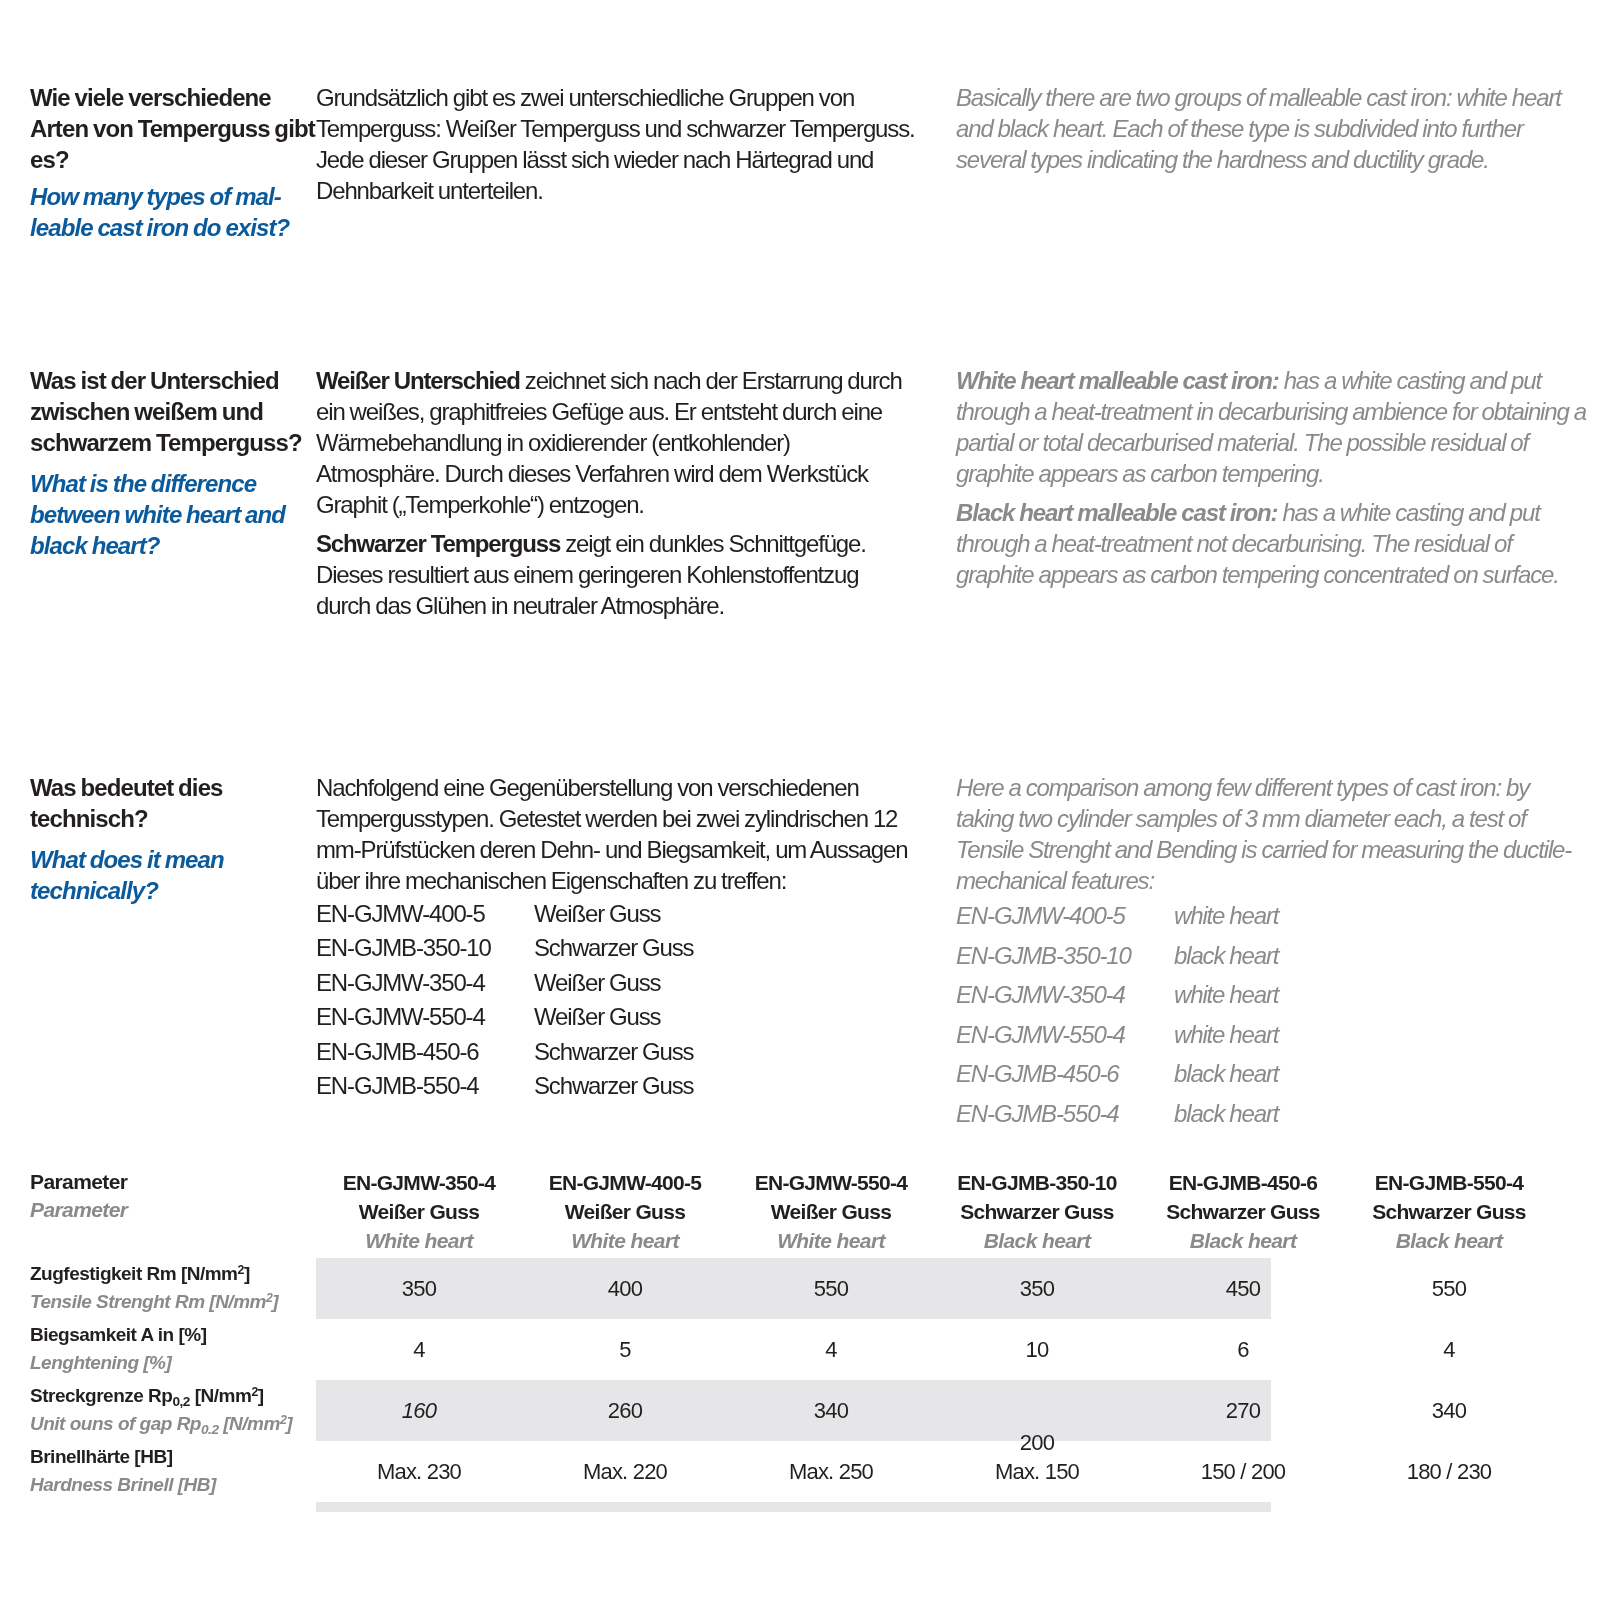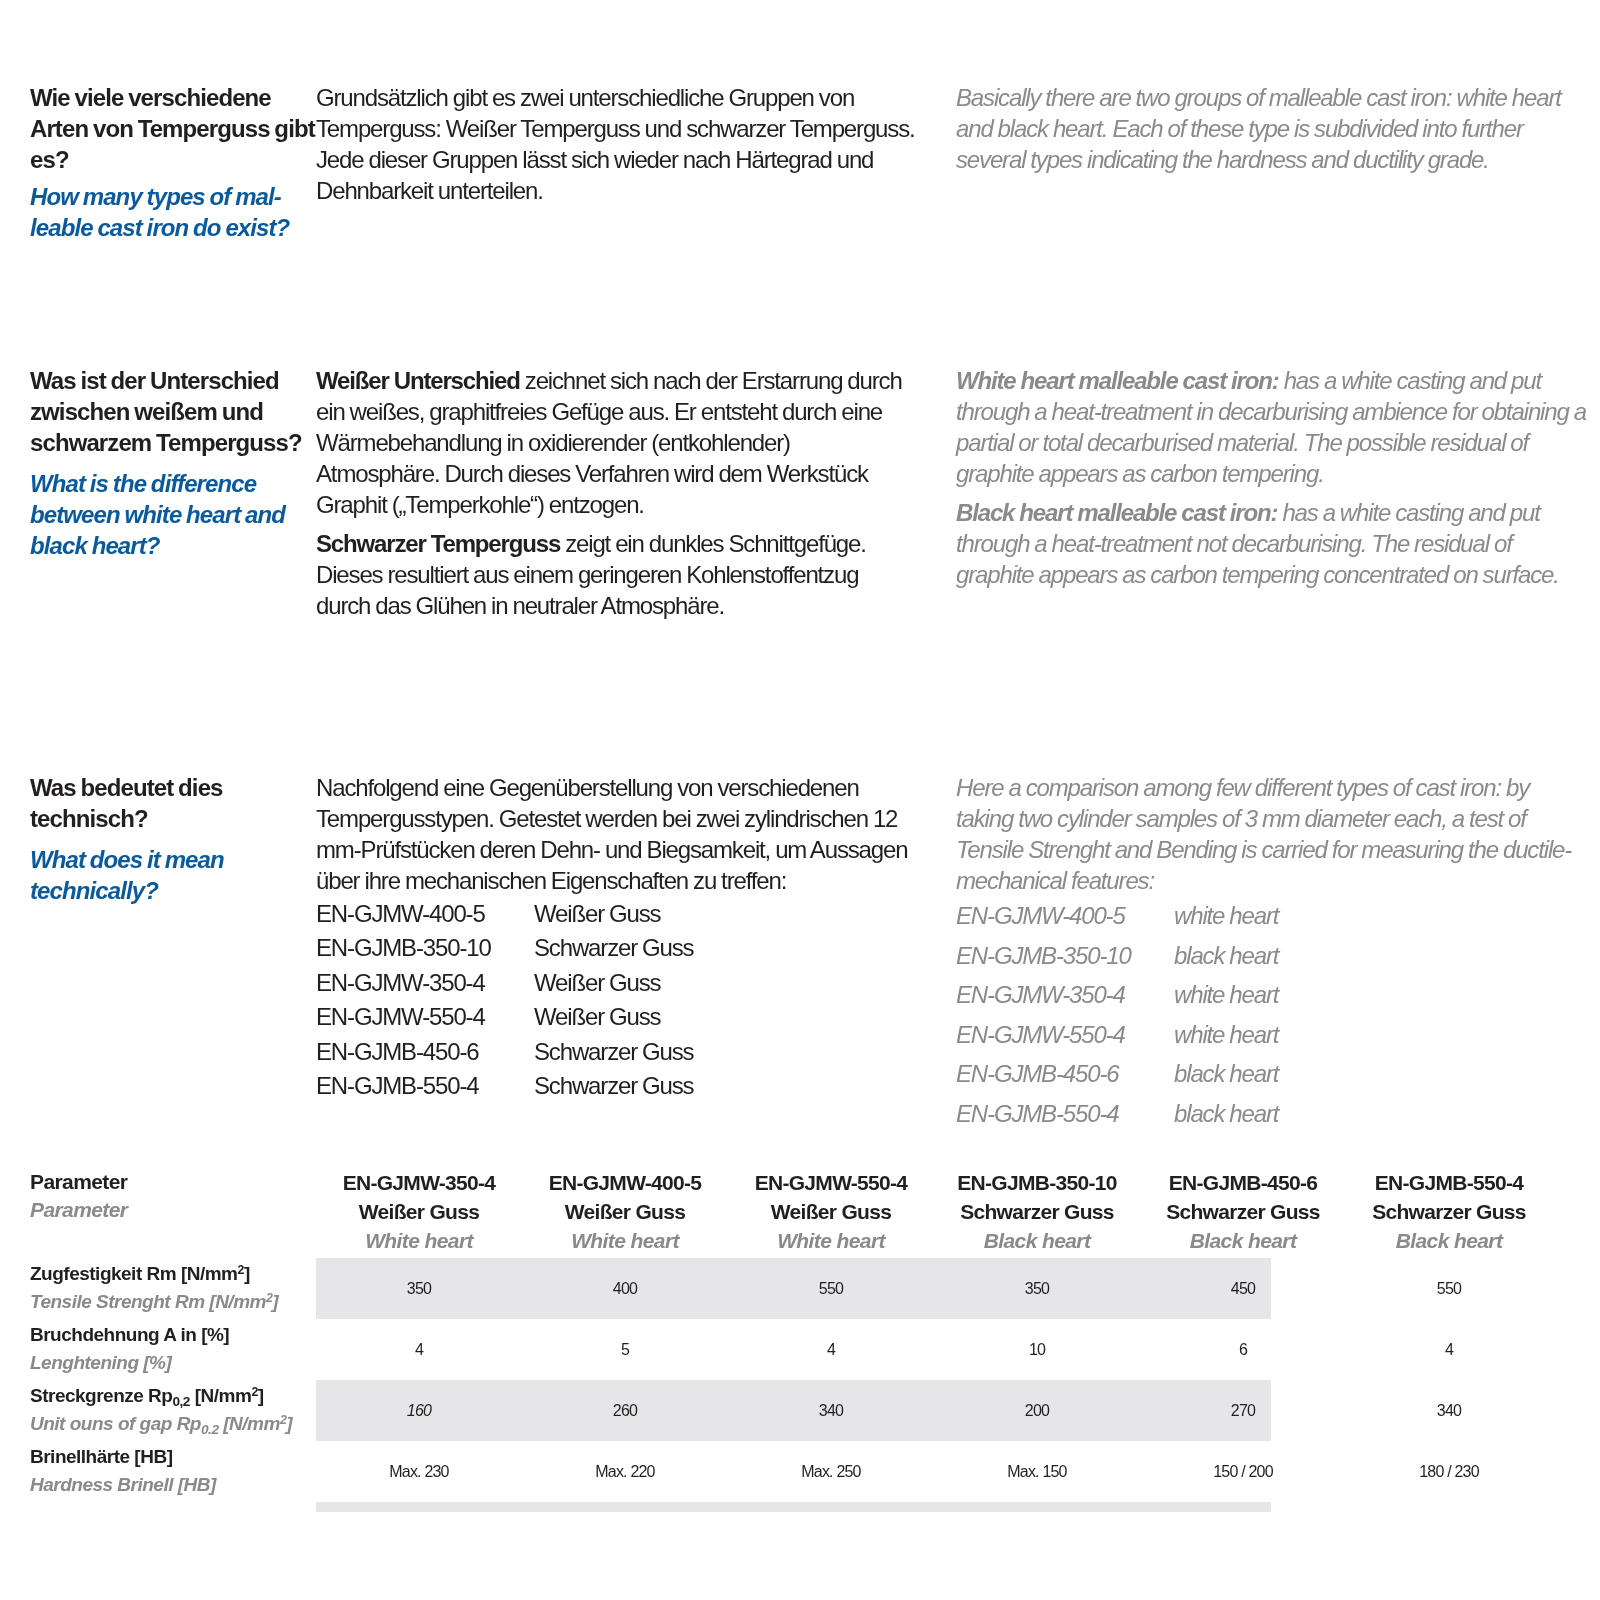--- a/index.html
+++ b/index.html
@@ -44,21 +44,21 @@
     .col-h .code, .col-h .grp { font-weight: bold; font-size: 21px; line-height: 29px; letter-spacing: -0.7px; color: #231f20; }
     .col-h .heart { font-weight: bold; font-style: italic; font-size: 21px; line-height: 29px; color: #8a8a8c; letter-spacing: -0.6px; }
     .trow { position: relative; height: 61px; }
     .trow .bg { position: absolute; left: 316px; right: 8px; top: 0; bottom: 0; }
     .trow.shaded .bg { background: #e6e6e8; }
     .trow .lbl { position: absolute; left: 30px; top: 2px; }
     .trow .lbl .de { font-weight: bold; font-size: 19px; line-height: 28px; letter-spacing: -0.5px; color: #231f20; }
     .trow .lbl .en { font-weight: bold; font-style: italic; font-size: 19px; line-height: 28px; letter-spacing: -0.5px; color: #8a8a8c; }
     .trow .cell {
       position: absolute; top: 0; height: 61px; width: 206px; text-align: center;
-      line-height: 61px; font-size: 16px; color: #231f20; letter-spacing: -0.8px;
+      line-height: 61px; font-size: 22px; color: #231f20; letter-spacing: -0.8px;
     }
     .bottom-bar { position: absolute; left: 316px; right: 8px; height: 10px; background: #e6e6e8; }
     sup { font-size: 0.65em; vertical-align: 0.5em; line-height: 0; }
     sub { font-size: 0.72em; vertical-align: -0.3em; line-height: 0; }
   </style>
 </head>
 <body>
 
 <div class="section" style="top:82px;">
   <div class="q-col">
@@ -205,41 +205,41 @@
     <div class="cell" style="left:522px;">400</div>
     <div class="cell" style="left:728px;">550</div>
     <div class="cell" style="left:934px;">350</div>
     <div class="cell" style="left:1140px;">450</div>
     <div class="cell" style="left:1346px;">550</div>
   </div>
 
   <div class="trow">
     <div class="bg"></div>
     <div class="lbl">
-      <div class="de">Bruchdehnung A in [%]</div>
+      <div class="de">Biegsamkeit A in [%]</div>
       <div class="en">Lenghtening [%]</div>
     </div>
     <div class="cell" style="left:316px;">4</div>
     <div class="cell" style="left:522px;">5</div>
     <div class="cell" style="left:728px;">4</div>
     <div class="cell" style="left:934px;">10</div>
     <div class="cell" style="left:1140px;">6</div>
     <div class="cell" style="left:1346px;">4</div>
   </div>
 
   <div class="trow shaded">
     <div class="bg"></div>
     <div class="lbl">
       <div class="de"><span>Streckgrenze Rp</span><sub>0,2</sub><span> [N/mm</span><sup>2</sup><span>]</span></div>
       <div class="en"><span>Unit ouns of gap Rp</span><sub>0.2</sub><span> [N/mm</span><sup>2</sup><span>]</span></div>
     </div>
     <div class="cell" style="left:316px;font-style:italic;">160</div>
     <div class="cell" style="left:522px;">260</div>
     <div class="cell" style="left:728px;">340</div>
-    <div class="cell" style="left:934px;">200</div>
+    <div class="cell" style="left:934px;margin-top:32px;">200</div>
     <div class="cell" style="left:1140px;">270</div>
     <div class="cell" style="left:1346px;">340</div>
   </div>
 
   <div class="trow">
     <div class="bg"></div>
     <div class="lbl">
       <div class="de">Brinellhärte [HB]</div>
       <div class="en">Hardness Brinell [HB]</div>
     </div>

